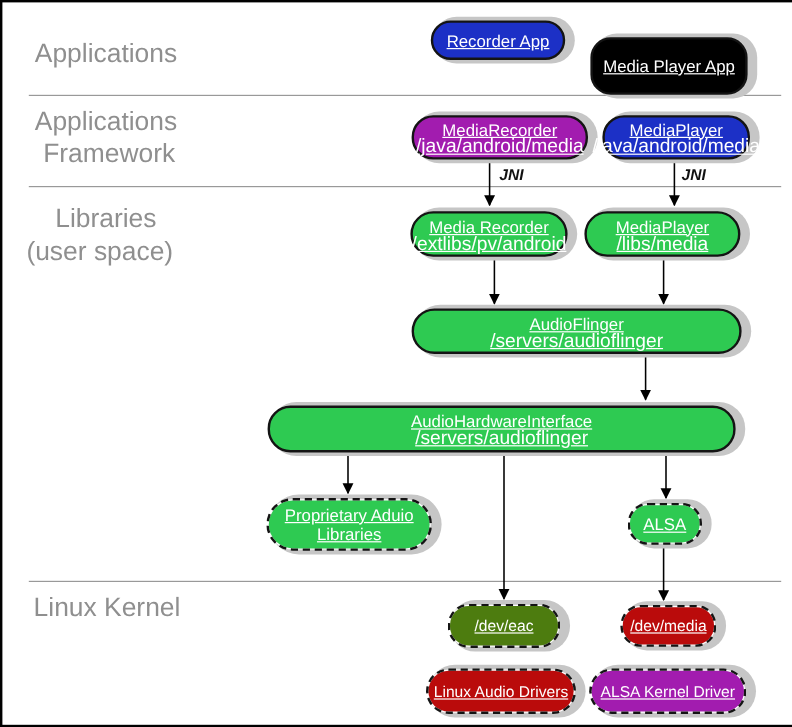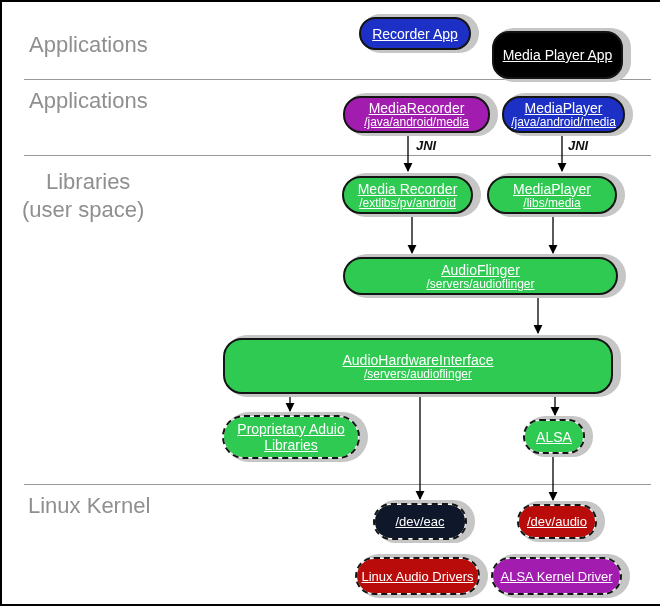--- a/index.html
+++ b/index.html
@@ -11,38 +11,39 @@
   
   .hr{position:absolute;left:22px;width:627px;height:1px;background:#999;}
 
   
   .pill{position:absolute;display:flex;flex-direction:column;align-items:center;justify-content:center;
         color:#fff;text-align:center;border:2px solid #141414;box-sizing:border-box;
         box-shadow:5px 0 0 3px #c6c6c6;text-decoration:underline;}
   .pill.dashed{border-style:dashed;background-clip:padding-box;}
   .t14{font-size:14px;line-height:16px;}
   .t13{font-size:13px;line-height:15px;}
-  .path{font-size:12px;line-height:13px;}
+  .path{font-size:16px;line-height:13px;}
 
   
   #connectors{position:absolute;left:0;top:0;width:656px;height:602px;pointer-events:none;}
 
   .jni{position:absolute;color:#111;font-size:13px;font-weight:bold;font-style:italic;}
 </style>
 </head>
 <body>
 
 <div id="frame">
 
   <div class="hr" style="top:77px"></div>
   <div class="hr" style="top:153px"></div>
   <div class="hr" style="top:482px"></div>
 
   <div class="layer-label" style="left:27px;top:30px">Applications</div>
   <div class="layer-label" style="left:27px;top:86px">Applications</div>
+  <div class="layer-label" style="left:34px;top:113px">Framework</div>
   <div class="layer-label" style="left:44px;top:167px">Libraries</div>
   <div class="layer-label" style="left:20px;top:195px">(user space)</div>
   <div class="layer-label" style="left:26px;top:491px">Linux Kernel</div>
 
   <svg id="connectors" viewBox="0 0 656 602" xmlns="http://www.w3.org/2000/svg">
     <defs>
       <marker id="ah" viewBox="0 0 10 10" refX="9" refY="5" markerWidth="7" markerHeight="8" orient="auto">
         <path d="M0,0 L10,5 L0,10 z" fill="#000"></path>
       </marker>
     </defs>
@@ -81,36 +82,36 @@
     <div class="path">/extlibs/pv/android</div>
   </div>
   <div class="pill" style="left: 485px; top: 174px; width: 130px; height: 38px; border-radius: 19px; background-color: rgb(46, 202, 82);">
     <div class="t14">MediaPlayer</div>
     <div class="path">/libs/media</div>
   </div>
   <div class="pill" style="left: 341px; top: 255px; width: 275px; height: 38px; border-radius: 19px; background-color: rgb(46, 202, 82);">
     <div class="t14">AudioFlinger</div>
     <div class="path">/servers/audioflinger</div>
   </div>
-  <div class="pill" style="left: 221px; top: 336px; width: 390px; height: 56px; border-radius: 19px; background-color: rgb(46, 202, 82);">
+  <div class="pill" style="left: 221px; top: 336px; width: 390px; height: 39px; border-radius: 19px; background-color: rgb(46, 202, 82);">
     <div class="t14">AudioHardwareInterface</div>
     <div class="path">/servers/audioflinger</div>
   </div>
   <div class="pill dashed" style="left: 220px; top: 413px; width: 138px; height: 44px; border-radius: 22px; padding: 0px 8px; background-color: rgb(46, 202, 82);">
     <div class="t14">Proprietary Aduio Libraries</div>
   </div>
   <div class="pill dashed" style="left: 521px; top: 417px; width: 62px; height: 35px; border-radius: 17px; background-color: rgb(46, 202, 82);">
     <div class="t14">ALSA</div>
   </div>
 
-  <div class="pill dashed" style="left: 371px; top: 501px; width: 94px; height: 37px; border-radius: 18px; background-color: #0f172a;">
+  <div class="pill dashed" style="left: 371px; top: 501px; width: 94px; height: 37px; border-radius: 18px; background-color: #4d7c0f;">
     <div class="t13">/dev/eac</div>
   </div>
   <div class="pill dashed" style="left: 515px; top: 502px; width: 80px; height: 35px; border-radius: 17px; background-color: rgb(186, 11, 11);">
-    <div class="t13">/dev/audio</div>
+    <div class="t13">/dev/media</div>
   </div>
   <div class="pill dashed" style="left: 353px; top: 555px; width: 125px; height: 38px; border-radius: 19px; background-color: rgb(186, 11, 11);">
     <div class="t13">Linux Audio Drivers</div>
   </div>
   <div class="pill dashed" style="left: 489px; top: 555px; width: 131px; height: 38px; border-radius: 19px; background-color: #a21caf;">
     <div class="t13">ALSA Kernel Driver</div>
   </div>
 
 </div>
 

